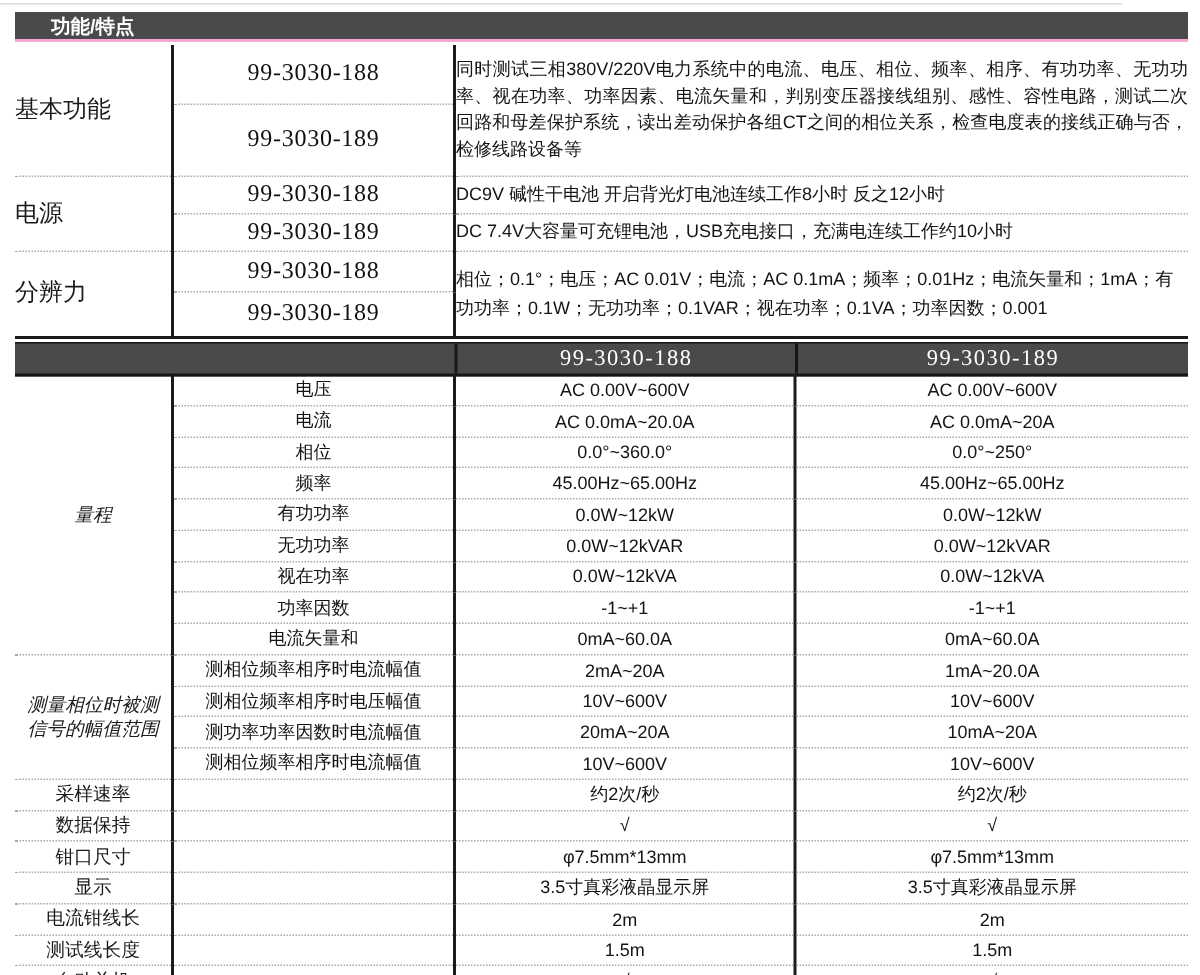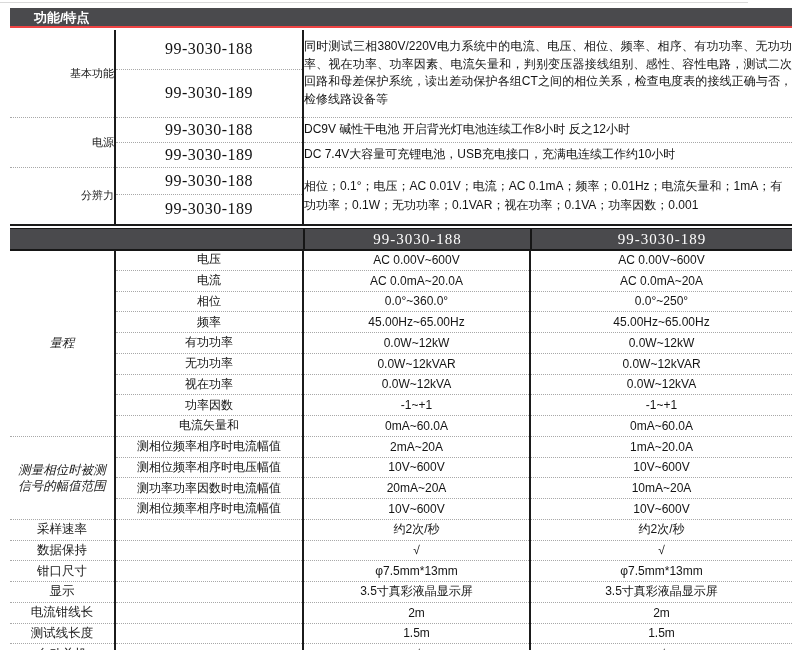--- a/index.html
+++ b/index.html
@@ -2,35 +2,35 @@
 <html><head>
 <meta charset="utf-8">
 <style>
   html,body{margin:0;padding:0;background:#ffffff;}
   .page{position:relative;width:800px;height:650px;background:#ffffff;overflow:hidden;
         font-family:"Liberation Sans","DejaVu Sans",sans-serif;color:#141414;}
   .top-rule{position:absolute;top:2px;left:0;width:748px;height:1px;background:#d9d9d9;}
 
   
   .bar1{position:absolute;top:8px;left:10px;width:782px;height:20px;background:#4a4a4d;
-        border-bottom:2px solid #ef4444;color:#ffffff;font-weight:bold;font-size:13px;
+        border-bottom:2px solid #f9a8d4;color:#ffffff;font-weight:bold;font-size:13px;
         line-height:20px;padding-left:24px;box-sizing:border-box;}
   .bar2{position:absolute;top:228px;left:10px;width:782px;height:20px;background:#4a4a4d;
         border-top:1px solid #161616;border-bottom:2px solid #161616;display:flex;}
   .bar2 .bc{height:20px;color:#ffffff;text-align:center;line-height:20px;
         font-family:"Liberation Serif","DejaVu Serif",serif;font-size:15px;letter-spacing:1px;}
   .bc-a{width:293px;}
   .bc-b{width:227px;border-left:2px solid #161616;box-sizing:border-box;}
   .bc-c{width:262px;border-left:2px solid #161616;box-sizing:border-box;}
 
   
   .ftable{position:absolute;top:30px;left:10px;width:782px;border-collapse:collapse;
         table-layout:fixed;border-bottom:2px solid #1b1b1b;}
   .ftable td{padding:0;vertical-align:middle;}
-  .ftable .ca{border-right:2px solid #1b1b1b;text-align:right;font-size:11px;color:#1a1a1a;}
+  .ftable .ca{border-right:2px solid #1b1b1b;text-align:left;font-size:16px;color:#1a1a1a;}
   .ftable .cb{border-right:2px solid #1b1b1b;text-align:center;}
   .serif{font-family:"Liberation Serif","DejaVu Serif",serif;font-size:16px;letter-spacing:0.5px;color:#111111;}
   .desc{padding:5px 10px 4px 9px;font-size:12px;line-height:17.6px;text-align:justify;}
   .desc2{padding:0 10px 0 9px;font-size:12px;line-height:19px;}
   .pline{padding-left:9px;font-size:12px;text-align:left;margin-left:36px;}
   .dot-b{border-bottom:1px dotted #a8a8a8;}
   .h39{height:39px}.h48{height:48px}.h25{height:25px}.h27{height:27px}.h31{height:31px}
 
   
   .stable{position:absolute;top:250px;left:10px;width:782px;border-collapse:collapse;

